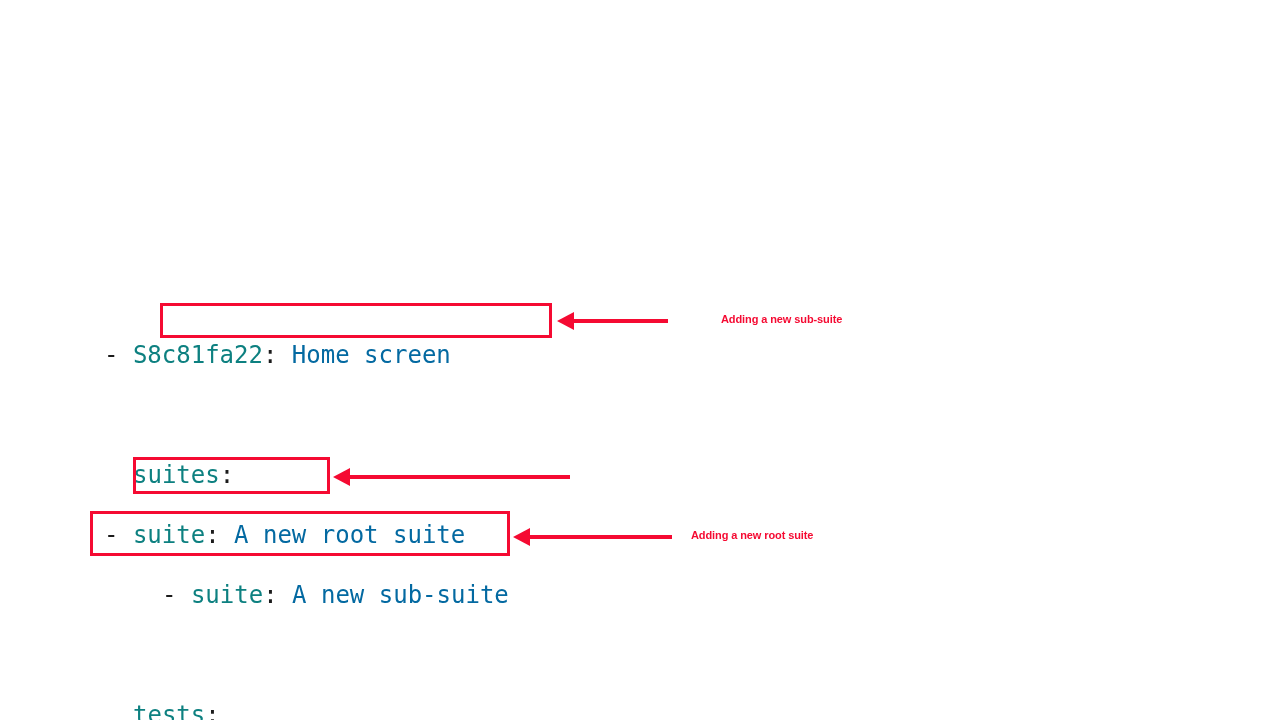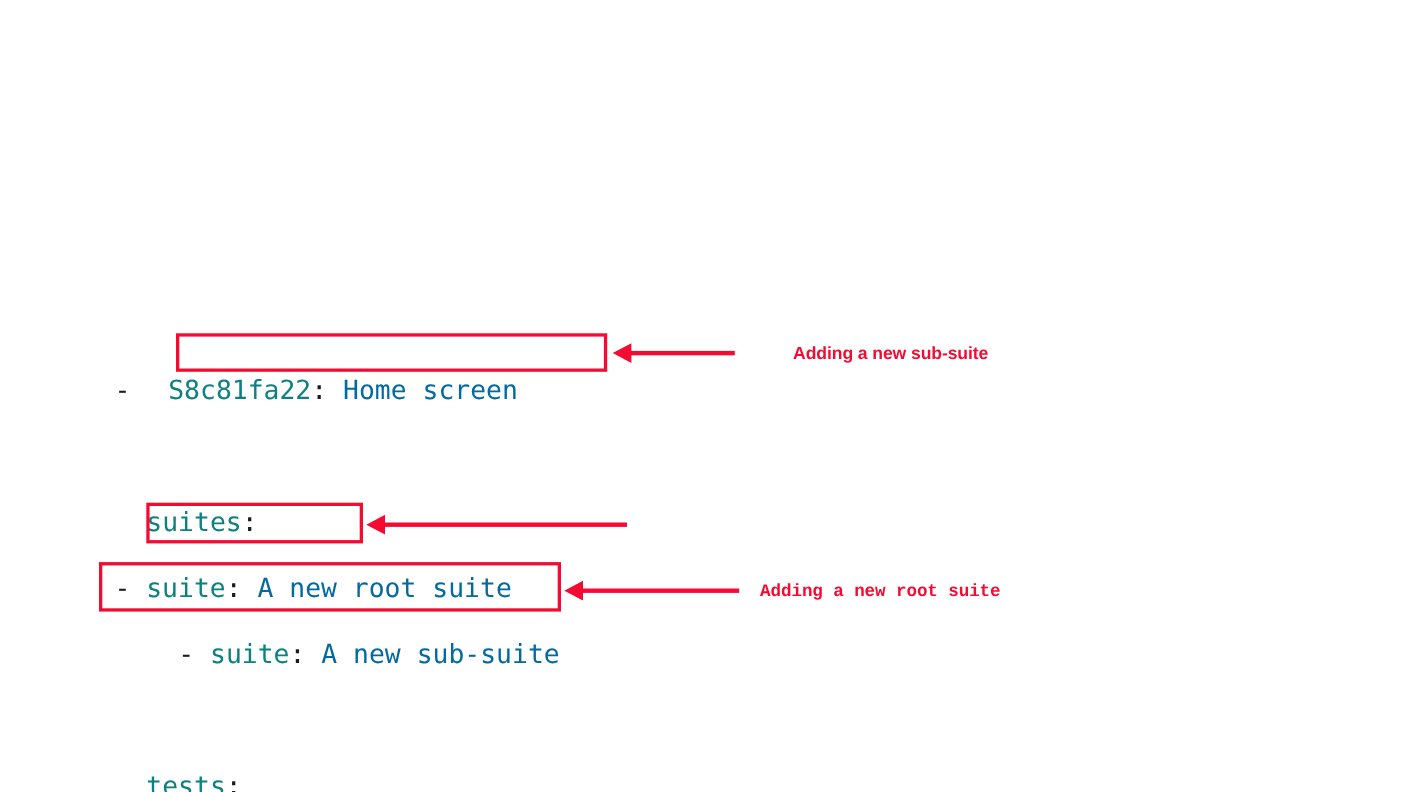--- a/index.html
+++ b/index.html
@@ -34,21 +34,21 @@
   .line {
     white-space: pre;
     height: 30px;
   }
 
   .ind1 { padding-left: 29px; }
   .ind2 { padding-left: 58px; }
 
   .dash   { color: #1b1b1b; }
   .key    { color: #0d8080; }
-  .id     { color: #0d8080; margin-left: 20px; }
+  .id     { color: #0d8080; }
   .colon  { color: #1b1b1b; }
   .title  { color: #0369a1; }
 
   
   .rootline {
     position: absolute;
     left: 104px;
     top: 520px;
     font-family: "DejaVu Sans Mono", "Liberation Mono", monospace;
     font-size: 24px;
@@ -91,27 +91,27 @@
   #arrow-subsuite  { left: 572px; top: 319px; width: 96px; }
   #arrow-newtest   { left: 348px; top: 475px; width: 222px; }
   #arrow-rootsuite { left: 528px; top: 535px; width: 144px; }
 
   
   .anno {
     position: absolute;
     color: #f50a32;
     font-family: "Liberation Sans", sans-serif;
     font-weight: bold;
-    font-size: 16px;
+    font-size: 11px;
     white-space: nowrap;
     letter-spacing: -0.1px;
   }
   #anno-subsuite  { left: 721px; top: 313px; }
   #anno-newtest   { left: 585px; top: 467px; }
-  #anno-rootsuite { left: 691px; top: 529px; font-family: Liberation Mono, monospace; }
+  #anno-rootsuite { left: 691px; top: 529px; }
 </style>
 </head>
 <body>
 
 <div class="canvas">
 
   <div class="tree">
 
     <div class="line"><span class="dash">-</span> <span class="id">S8c81fa22</span><span class="colon">:</span> <span class="title">Home screen</span></div>
 

